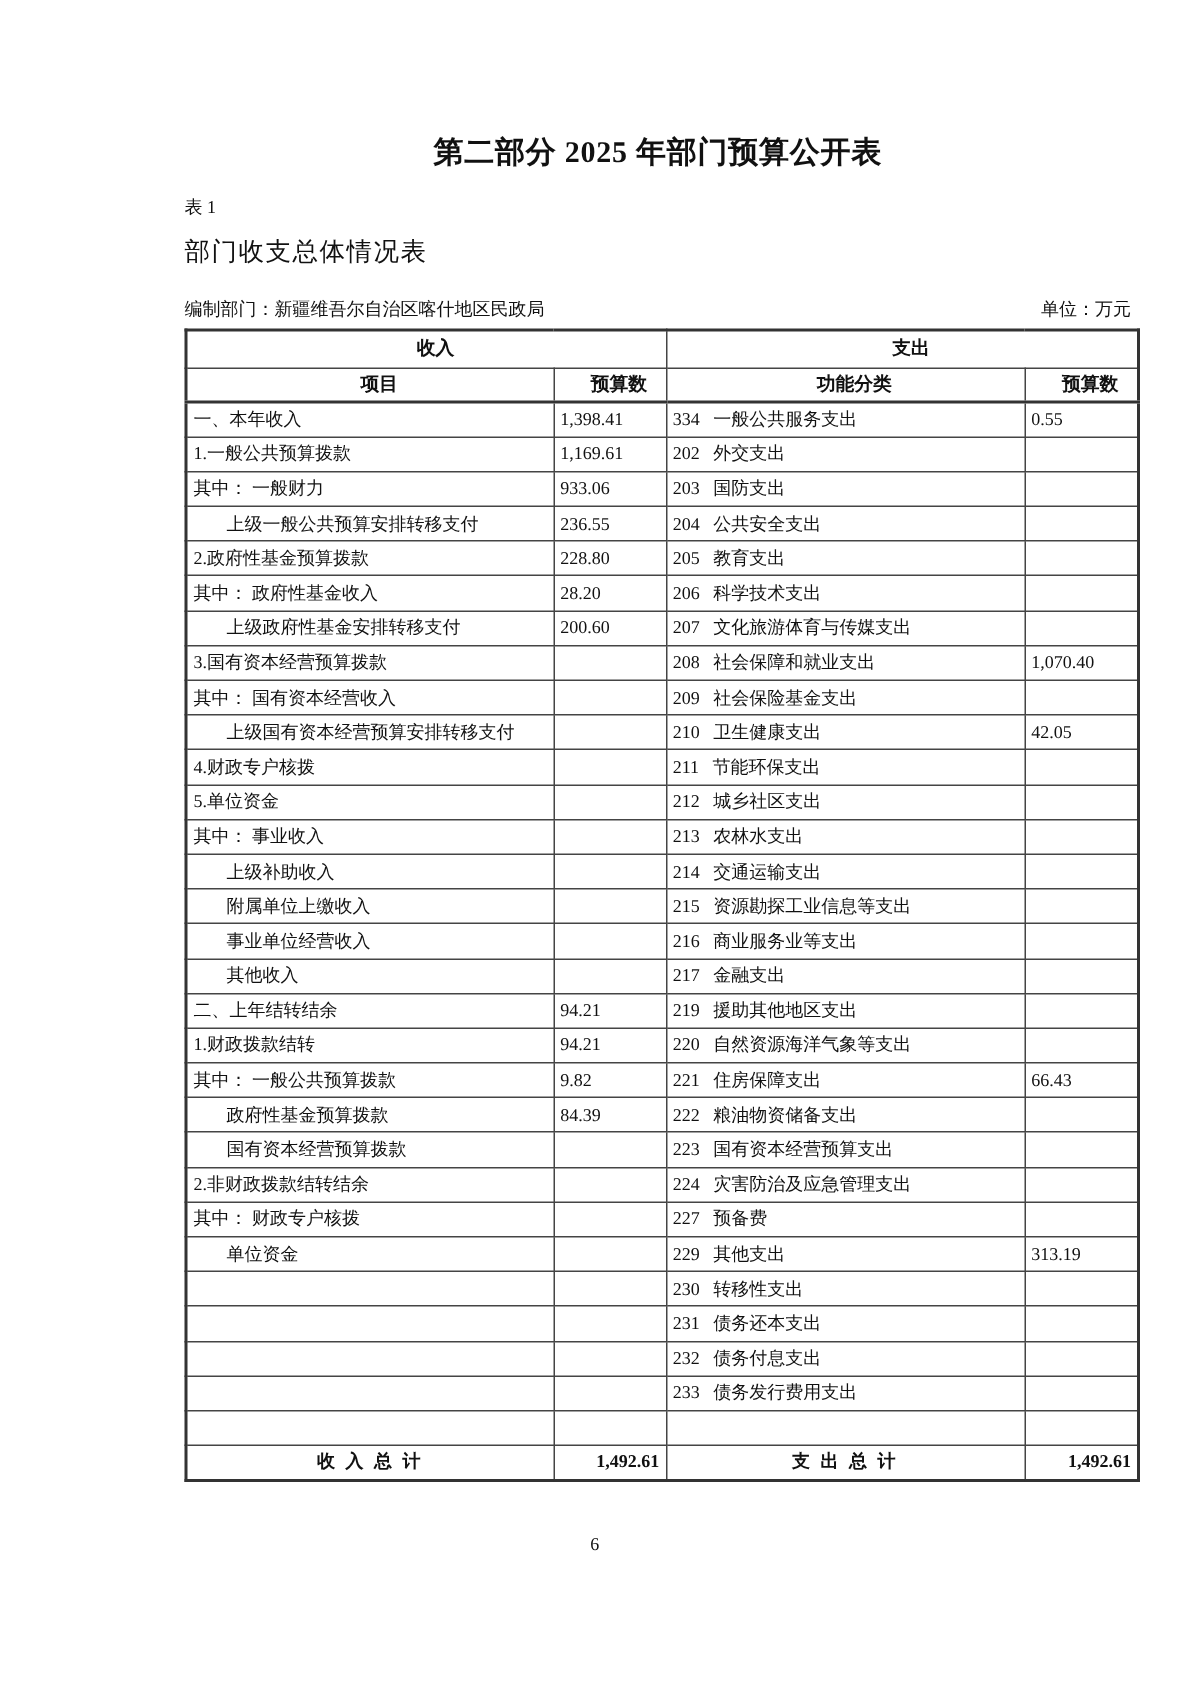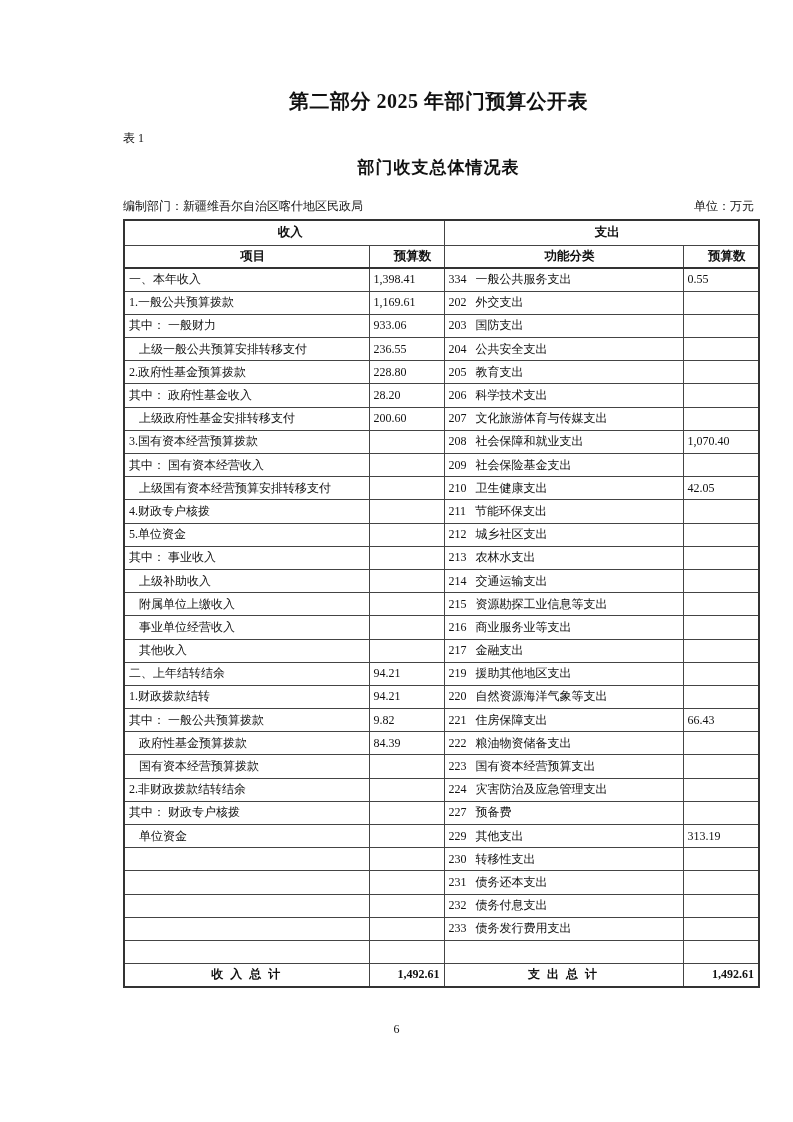--- a/index.html
+++ b/index.html
@@ -21,23 +21,23 @@
     font-weight: bold;
     letter-spacing: 0.5px;
   }
   .table-label {
     margin-top: 15px;
     font-size: 12px;
     text-align: left;
   }
   .doc-subtitle {
     margin-top: 9px;
-    text-align: center;
+    text-align: left;
     font-size: 17px;
-    font-weight: bold;
+    font-weight: normal;
     letter-spacing: 1px;
   }
   .meta-row {
     margin-top: 19px;
     margin-bottom: 4px;
     display: flex;
     justify-content: space-between;
     font-size: 12px;
   }
 
@@ -61,21 +61,21 @@
   col.c-exl   { width: 239px; }
   col.c-ev    { width: 76px; }
 
   tr.hdr1 { height: 25px; }
   tr.hdr2 { height: 23px; }
   tr.hdr1 th, tr.hdr2 th { text-align: center; font-weight: bold; font-size: 12.5px; padding-left: 16px; }
   tr.hdr2 th { border-bottom: 2px solid #333; }
 
   tr.data-row { height: 23.2px; }
   td.cell-income-item { text-align: left; }
-  td.cell-income-item.indent { padding-left: 14px; }
+  td.cell-income-item.indent { padding-left: 26px; }
   td.cell-income-value, td.cell-expense-value { text-align: left; }
   td.bold { font-weight: bold; }
 
   td.cell-expense-label { border-left: 2px solid #333; }
   th.th-expense, th.th-func { border-left: 2px solid #333; }
   span.expense-code { margin-right: 9px; }
 
   tr.total-row { height: 23px; }
   tr.total-row td { font-weight: bold; border-top: 1px solid #444; }
   td.total-label { text-align: center; letter-spacing: 2px; }

